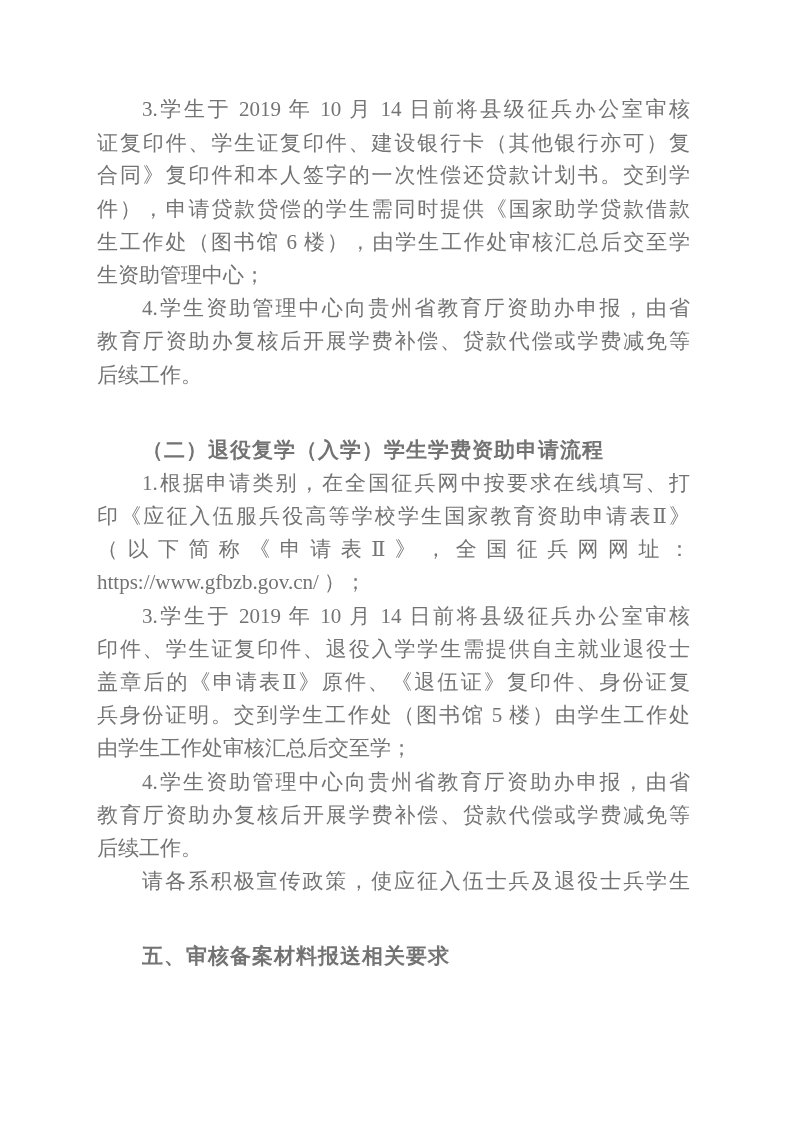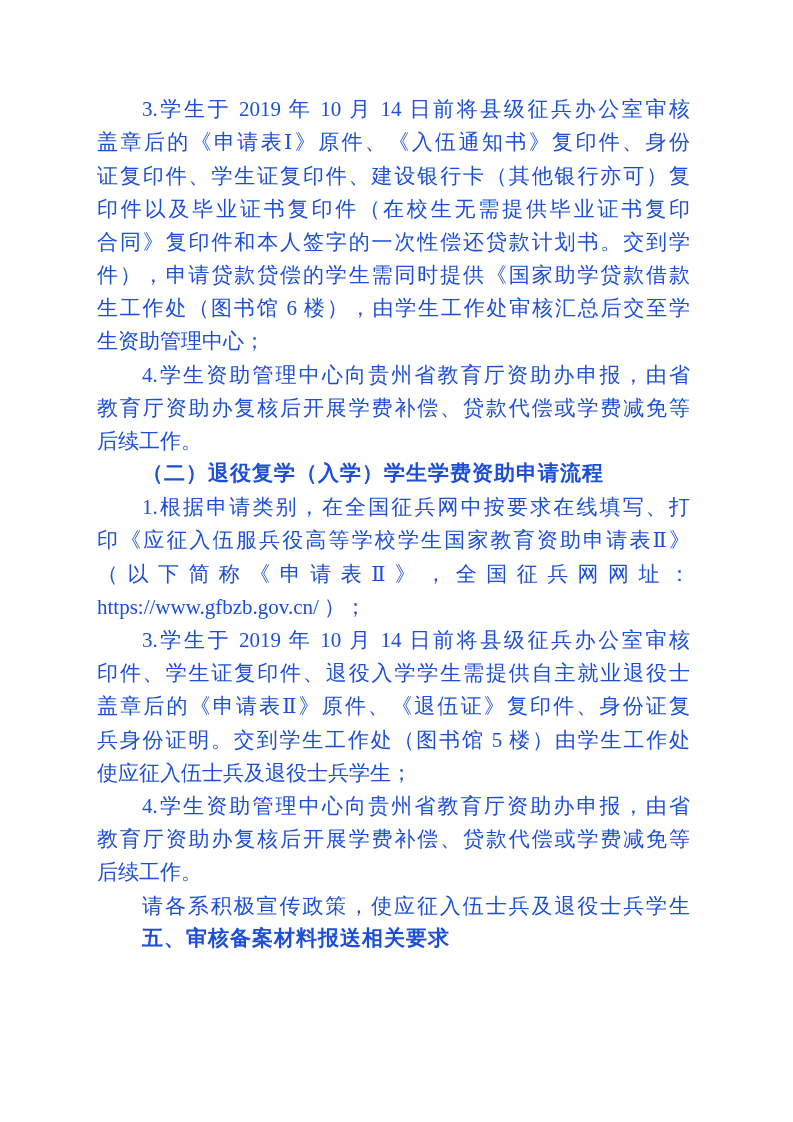--- a/index.html
+++ b/index.html
@@ -7,21 +7,21 @@
     padding: 0;
     background: #ffffff;
   }
   .page {
     position: relative;
     width: 793px;
     height: 1122px;
     background: #ffffff;
     overflow: hidden;
     font-family: "Liberation Serif", "DejaVu Serif", serif;
-    color: #1d4ed8;
+    color: #737373;
   }
   .doc-body {
     position: absolute;
     left: 97px;
     top: 93px;
     width: 593px;
   }
   .line {
     font-size: 21px;
     line-height: 33.2px;
@@ -32,53 +32,52 @@
     white-space: pre-wrap;
   }
   .line.j {
     text-align-last: justify;
   }
   .line.indent {
     text-indent: 45px;
   }
   .line.heading {
     font-weight: bold;
-    font-family: Liberation Mono, monospace;
+    font-family: Liberation Serif, serif;
     letter-spacing: 1px;
+    margin-top: 42px;
   }
   span.b {
     font-weight: normal;
     font-family: "Liberation Sans", "DejaVu Sans", sans-serif;
   }
 </style>
 </head>
 <body>
 
 <div class="page">
   <div class="doc-body">
       <div class="line j indent"><span>3.学生于 2019 年 10 月 14 日前将县级征兵办公室审核</span></div>
-      <div class="line j"><span>盖章后的《申请表Ⅰ》原件、《入伍通知书》复印件、身份</span></div>
       <div class="line j"><span>证复印件、学生证复印件、建设银行卡</span><span class="b">（其他银行亦可）</span><span>复</span></div>
-      <div class="line j"><span>印件以及毕业证书复印件（在校生无需提供毕业证书复印</span></div>
       <div class="line j"><span>合同》复印件和本人签字的一次性偿还贷款计划书。交到学</span></div>
       <div class="line j"><span>件），申请贷款贷偿的学生需同时提供《国家助学贷款借款</span></div>
       <div class="line j"><span>生工作处（图书馆 6 楼），由学生工作处审核汇总后交至学</span></div>
       <div class="line"><span>生资助管理中心；</span></div>
       <div class="line j indent"><span>4.学生资助管理中心向贵州省教育厅资助办申报，由省</span></div>
       <div class="line j"><span>教育厅资助办复核后开展学费补偿、贷款代偿或学费减免等</span></div>
       <div class="line"><span>后续工作。</span></div>
       <div class="line indent heading"><span>（二）退役复学（入学）学生学费资助申请流程</span></div>
       <div class="line j indent"><span>1.根据申请类别，在全国征兵网中按要求在线填写、打</span></div>
       <div class="line j"><span>印《应征入伍服兵役高等学校学生国家教育资助申请表Ⅱ》</span></div>
       <div class="line j"><span>（以下简称《申请表Ⅱ》，全国征兵网网址：</span></div>
       <div class="line"><span>https://www.gfbzb.gov.cn/ ）；</span></div>
       <div class="line j indent"><span>3.学生于 2019 年 10 月 14 日前将县级征兵办公室审核</span></div>
       <div class="line j"><span>印件、学生证复印件、退役入学学生需提供自主就业退役士</span></div>
       <div class="line j"><span>盖章后的《申请表Ⅱ》原件、《退伍证》复印件、身份证复</span></div>
       <div class="line j"><span>兵身份证明。交到学生工作处（图书馆 5 楼）由学生工作处</span></div>
-      <div class="line"><span>使应征入伍士兵及退役士兵学生；</span></div>
+      <div class="line"><span>由学生工作处审核汇总后交至学；</span></div>
       <div class="line j indent"><span>4.学生资助管理中心向贵州省教育厅资助办申报，由省</span></div>
       <div class="line j"><span>教育厅资助办复核后开展学费补偿、贷款代偿或学费减免等</span></div>
       <div class="line"><span>后续工作。</span></div>
       <div class="line j indent"><span>请各系积极宣传政策，使应征入伍士兵及退役士兵学生</span></div>
       <div class="line indent heading"><span>五、审核备案材料报送相关要求</span></div>
     </div>
 </div>
 
 </body></html>

